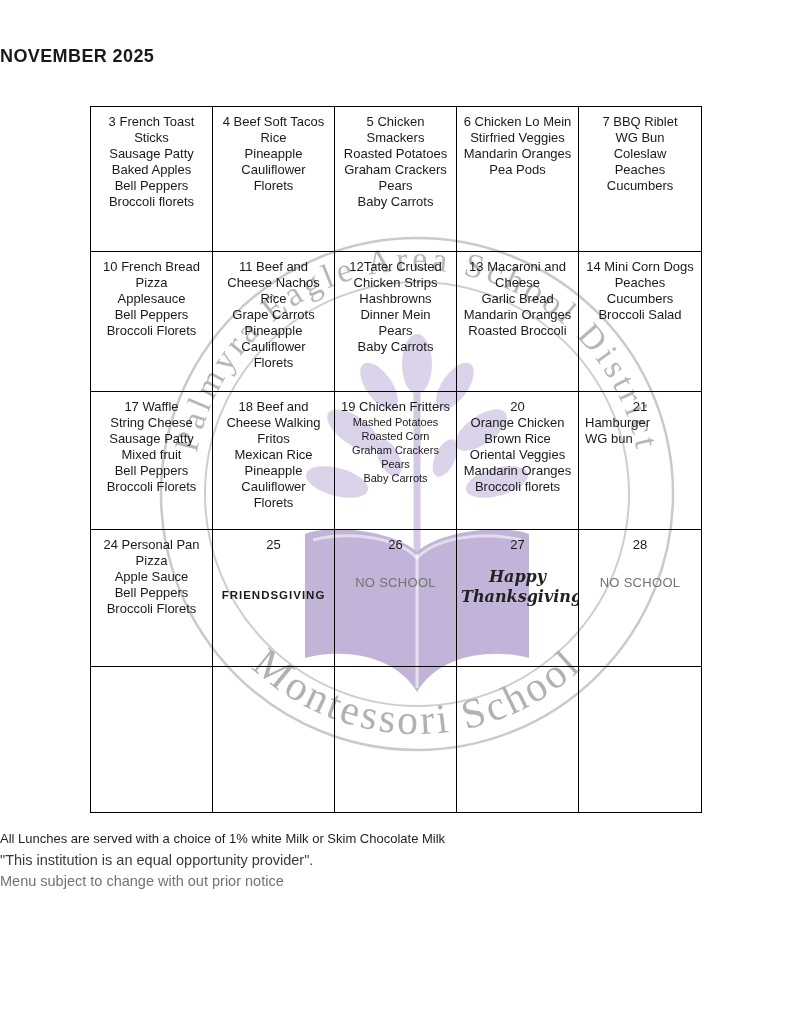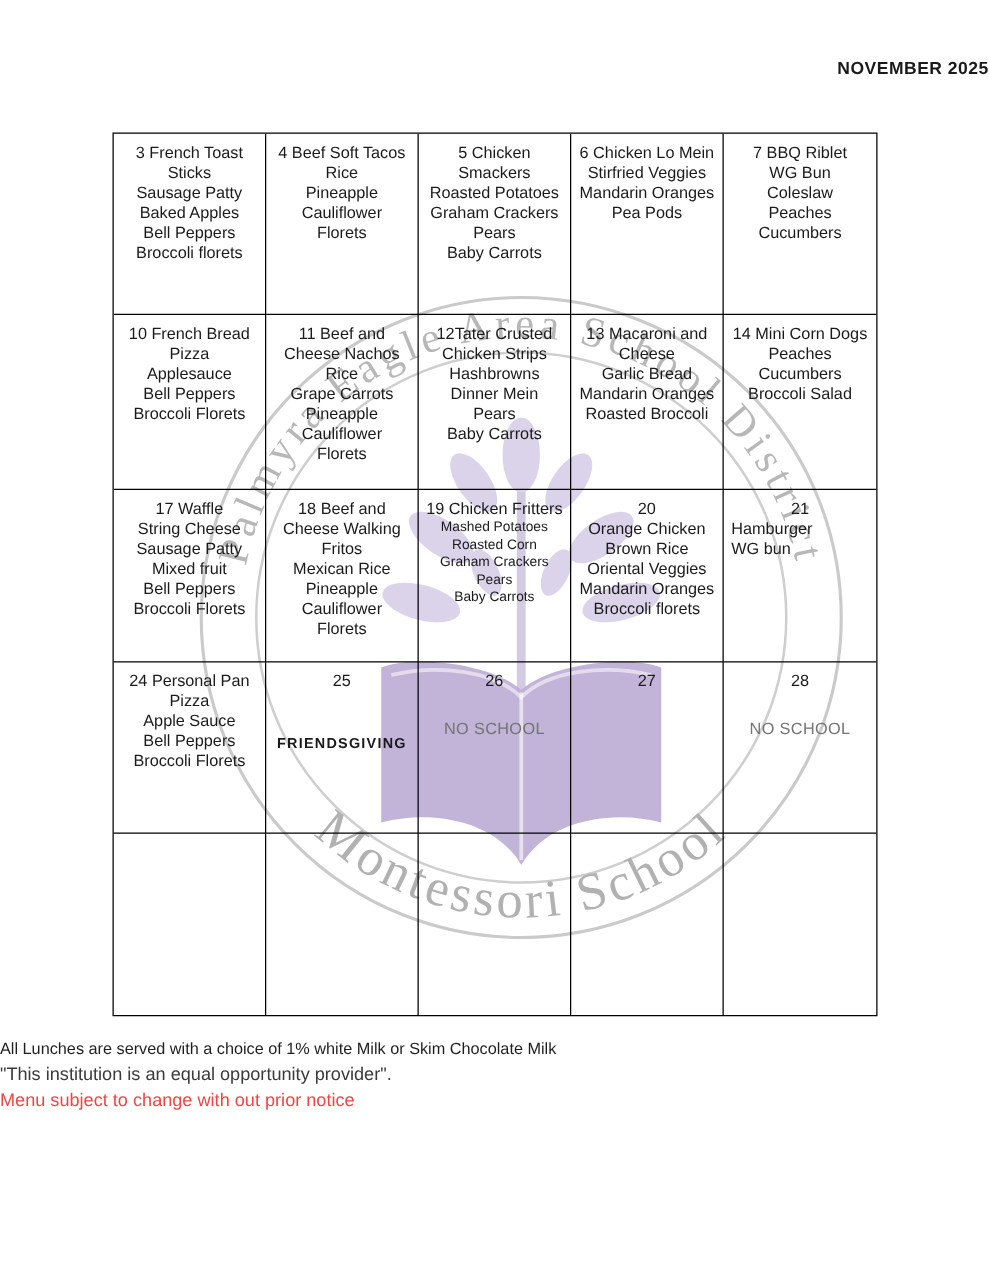--- a/index.html
+++ b/index.html
@@ -24,22 +24,22 @@
   }
   .arc-text {
     font-family: "Liberation Serif", serif;
   }
   
   .title {
     position: absolute;
     top: 46px;
     left: 0;
     width: 100%;
-    text-align: right;
-    font-size: 14px;
+    text-align: left;
+    font-size: 18px;
     font-weight: bold;
     letter-spacing: 0.4px;
     z-index: 1;
   }
   
   .calendar {
     position: absolute;
     left: 90px;
     top: 106px;
     z-index: 1;
@@ -92,21 +92,21 @@
   
   .footer {
     position: absolute;
     top: 831px;
     left: 0;
     width: 100%;
     z-index: 1;
   }
   .footer-line1 { font-size: 13px; color: #1f1f1f; margin-bottom: 6px; }
   .footer-line2 { font-size: 14.5px; color: #3a3a3a; margin-bottom: 5px; }
-  .footer-line3 { font-size: 14.5px; color: #ef4444; }
+  .footer-line3 { font-size: 14.5px; color: #737373; }
 </style>
 </head>
 <body>
 
 <div class="page">
 
   <svg class="watermark" viewBox="0 0 525 525" aria-hidden="true">
     <defs>
       <path id="arcTop" d="M 103.6 420.4 A 224 224 0 1 1 420.4 420.4" fill="none"></path>
       <path id="arcBottom" d="M 22 262 A 240 240 0 0 0 502 262" fill="none"></path>
@@ -255,20 +255,21 @@
       <div class="cell">
         <div class="item">25</div>
         <div class="item friendsgiving">FRIENDSGIVING</div>
       </div>
       <div class="cell">
         <div class="item">26</div>
         <div class="item noschool">NO SCHOOL</div>
       </div>
       <div class="cell">
         <div class="item">27</div>
+        <div class="item script">Happy Thanksgiving</div>
       </div>
       <div class="cell">
         <div class="item">28</div>
         <div class="item noschool">NO SCHOOL</div>
       </div>
       <div class="cell"></div>
       <div class="cell"></div>
       <div class="cell"></div>
       <div class="cell"></div>
       <div class="cell"></div>

